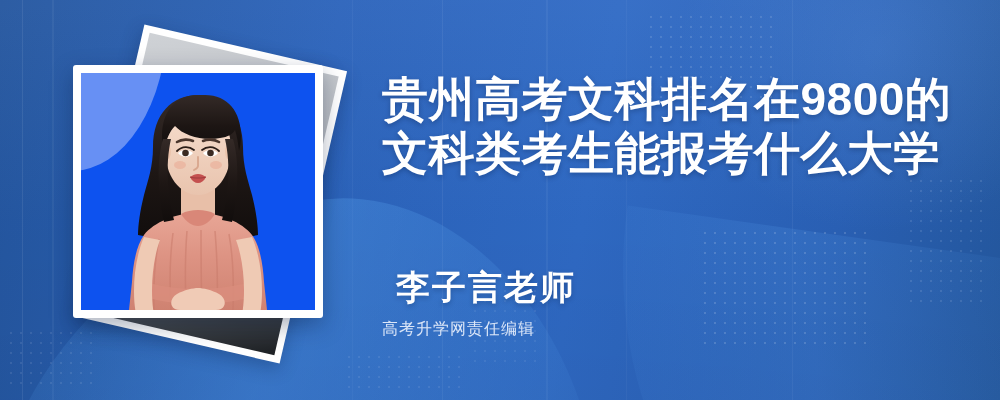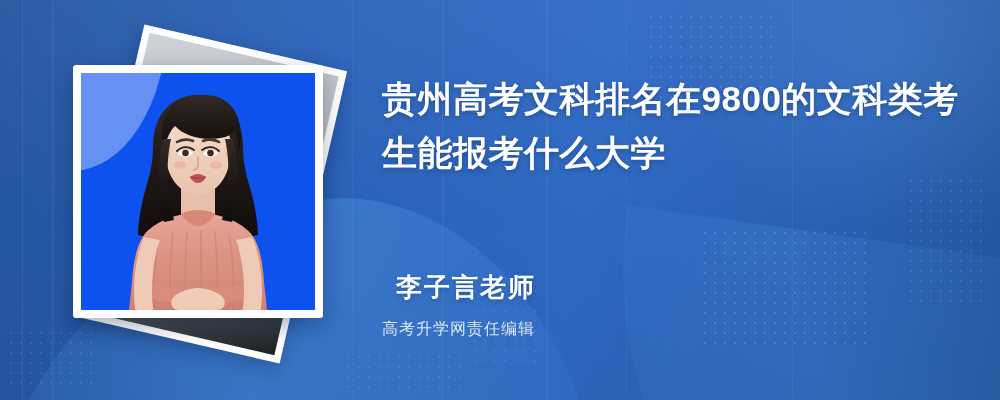--- a/index.html
+++ b/index.html
@@ -115,30 +115,30 @@
   .portrait{ position:absolute; left:0; bottom:0; width:100%; height:100%; }
 
   
   .content{
     position:absolute; left:378px; top:0;
     width:600px; height:400px;
   }
   .title{
     position:absolute; left:4px; top:72px; width:580px;
     color:#fff;
-    font-size:35px;
+    font-size:46px;
     font-weight:bold;
     line-height:54px;
     letter-spacing:.5px;
     text-shadow:0 2px 5px rgba(6,24,60,.30);
   }
   .byline{ position:absolute; left:4px; top:268px; }
   .author-name{
     color:#fff;
-    font-size:26px;
+    font-size:34px;
     font-weight:bold;
     line-height:38px;
     letter-spacing:2px;
     margin-left:14px;
     text-shadow:0 2px 5px rgba(6,24,60,.28);
   }
   .author-role{
     color:#dbe6f8;
     font-size:16px;
     font-weight:normal;

